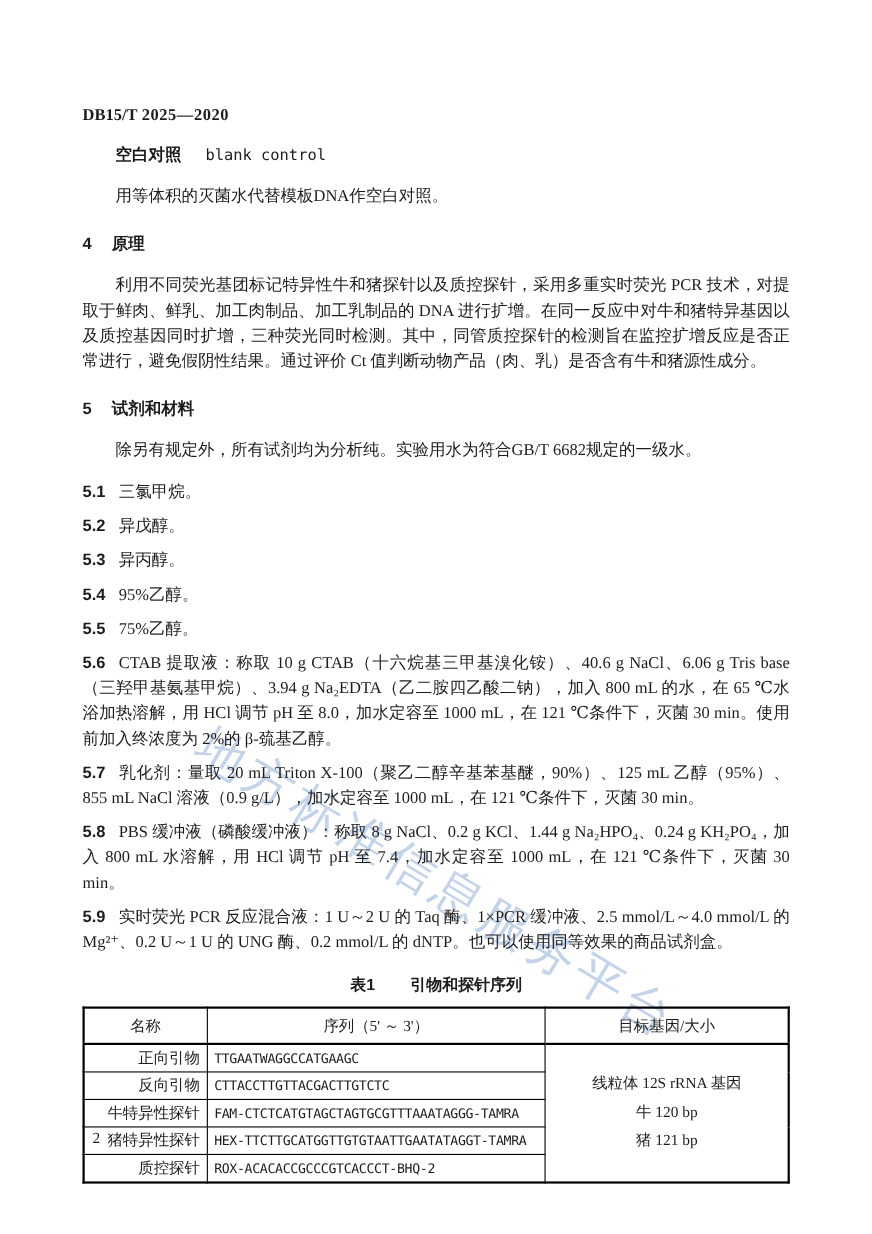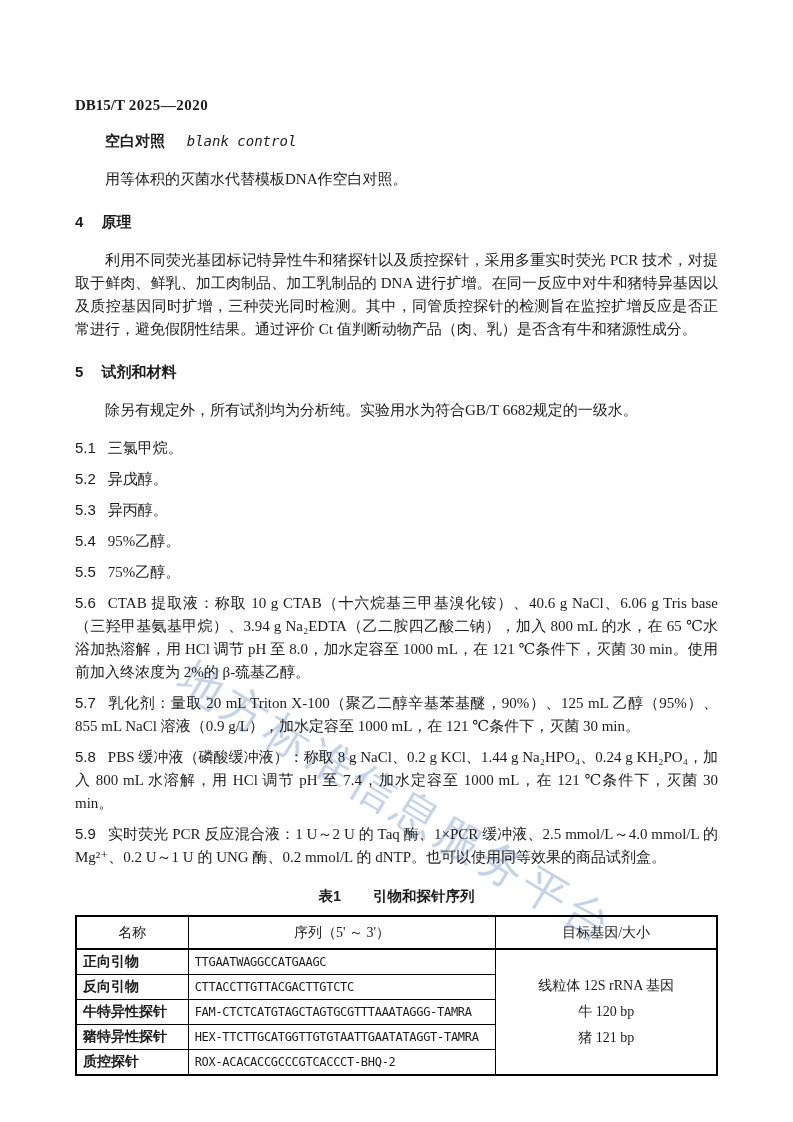--- a/index.html
+++ b/index.html
@@ -11,33 +11,33 @@
     overflow:hidden;
     font-family:"Liberation Serif","DejaVu Serif",serif;
     color:#1c1c1c;
   }
   .content{position:relative;padding:95px 75px 0 75px;z-index:2;}
   .doc-code{font-size:15px;line-height:20px;margin-bottom:14px;}
   .doc-code .code-main{font-weight:bold;}
   .doc-code .code-year{font-weight:bold;letter-spacing:.5px;}
   .term-line{margin:0 0 15px 0;padding-left:2em;font-size:15px;line-height:23px;}
   .term-zh{font-family:"Liberation Sans","DejaVu Sans",sans-serif;font-weight:bold;margin-right:18px;}
-  .term-en{font-family:"DejaVu Sans Mono","Liberation Mono",monospace;font-size:14px;font-style:italic;}
+  .term-en{font-family:"DejaVu Sans Mono","Liberation Mono",monospace;font-size:14px;}
   .para{font-size:15px;line-height:23px;margin:0 0 14px 0;text-align:justify;}
   .indent{text-indent:2em;}
   .sec-heading{
     font-family:Liberation Sans, sans-serif;
     font-weight:bold;font-size:15px;line-height:22px;
     margin:20px 0 16px 0;
   }
   .sec-heading .sec-num{margin-right:14px;}
   .clause{font-size:15px;line-height:23px;margin:0 0 7px 0;text-align:justify;}
   .clause .clause-num{
     font-family:"Liberation Sans","DejaVu Sans",sans-serif;
-    font-weight:normal;margin-right:12px;
+    font-weight:bold;margin-right:12px;
   }
   .table-caption{
     font-family:"Liberation Sans","DejaVu Sans",sans-serif;
     font-weight:bold;font-size:14.5px;line-height:22px;
     text-align:center;margin:16px 0 8px 0;
   }
   .table-caption .cap-no{margin-right:28px;}
   table.primer{
     width:100%;border-collapse:collapse;
     border:2px solid #000;
@@ -45,21 +45,21 @@
   }
   table.primer th{
     border:1px solid #000;border-bottom:2px solid #000;
     font-weight:normal;font-size:14px;
     height:29px;padding:1px 20px;text-align:center;
   }
   table.primer td{
     border:1px solid #000;
     height:22px;padding:1px 6px;
   }
-  td.cell-name{text-align:left;font-size:14px;font-weight:bold;}
+  td.cell-name{text-align:right;font-size:14px;}
   td.cell-seq{
     font-family:"DejaVu Sans Mono","Liberation Mono",monospace;
     font-size:12px;letter-spacing:-0.3px;text-align:left;padding-left:9px;
   }
   td.cell-target{text-align:center;vertical-align:middle;font-size:14px;}
   td.cell-target .tline{line-height:26px;}
   .page-number{
     position:absolute;left:84px;top:1028px;
     font-size:14px;z-index:2;
   }

